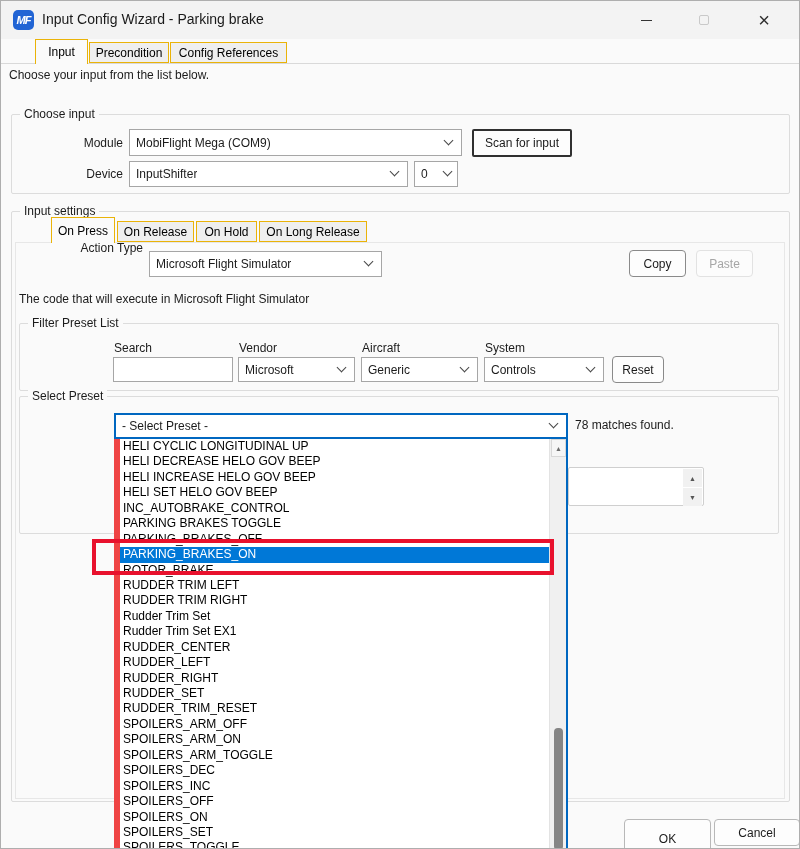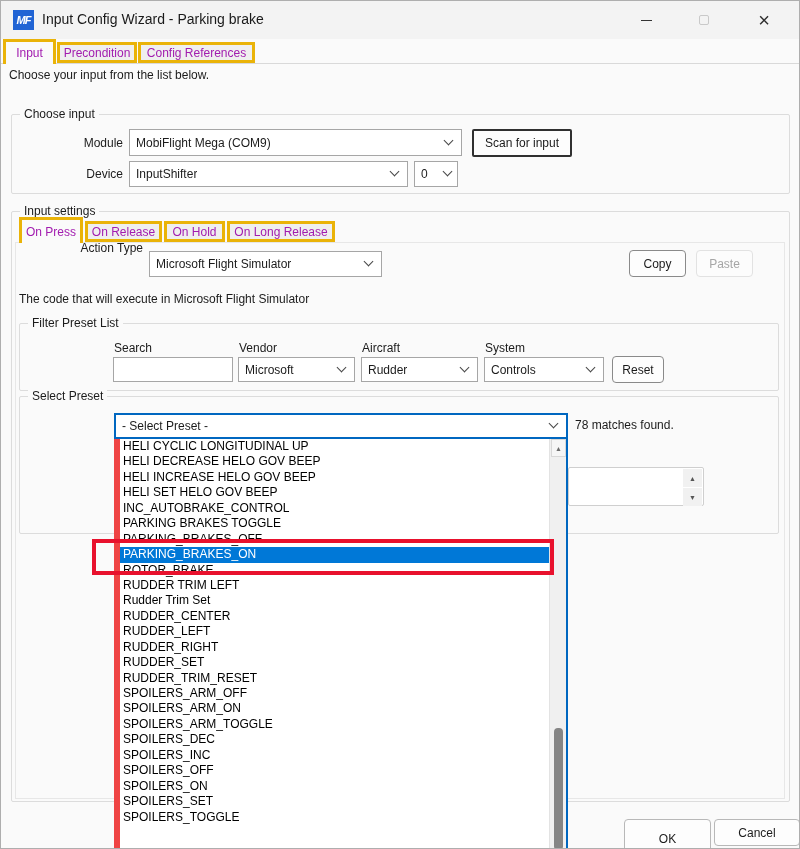--- a/index.html
+++ b/index.html
@@ -7,33 +7,33 @@
     --annotation-red:#e8112d; --logo-blue:#2164d4;
   }
   *{margin:0;padding:0;box-sizing:border-box;}
   html,body{background:#d8d8d8;}
   body{font-family:"Liberation Sans","DejaVu Sans",sans-serif;font-size:12px;color:#1b1b1b;}
   #dialog{position:relative;width:800px;height:849px;background:#fafafa;border:1px solid #aeaeae;overflow:hidden;}
 
   
   .titlebar{position:absolute;left:0;top:0;width:100%;height:38px;background:#f3f3f3;}
   .app-icon{position:absolute;left:12px;top:9px;width:21px;height:20px;background:var(--logo-blue);
-    border-radius:0;color:#fff;font-weight:bold;font-style:italic;font-size:11px;
+    border-radius:5px;color:#fff;font-weight:bold;font-style:italic;font-size:11px;
     display:flex;align-items:center;justify-content:center;letter-spacing:-1px;}
   .win-title{position:absolute;left:41px;top:10px;font-size:14px;color:#1a1a1a;white-space:nowrap;}
   .win-btn{position:absolute;top:0;width:46px;height:38px;display:flex;align-items:center;justify-content:center;}
   .btn-min{right:130px;} .btn-max{right:72px;} .btn-close{right:12px;}
   .glyph-min{width:11px;height:1px;background:#333;}
   .glyph-max{width:10px;height:10px;border:1px solid #c9c9c9;border-radius:2px;}
   .glyph-close{font-size:20px;font-weight:300;color:#2e2e2e;line-height:1;}
 
   
   .tabstrip{position:absolute;left:0;top:38px;width:100%;height:24px;}
-  .tab{position:absolute;border:3px solid #eab308;background:#efefef;color:#a21caf;
-    display:flex;align-items:center;justify-content:center;white-space:nowrap;}
+  .tab{position:absolute;border:1px solid #eab308;background:#efefef;color:#000000;
+    display:flex;align-items:center;justify-content:center;white-space:nowrap;margin-left:32px;}
   .tab.active{background:#fafafa;border-bottom:none;z-index:3;}
   .content{position:absolute;left:0;top:62px;width:100%;height:787px;background:#fafafa;border-top:1px solid #d9d9d9;}
 
   
   .group{position:absolute;border:1px solid #dcdcdc;border-radius:2px;}
   .group>.legend{position:absolute;top:-8px;left:8px;background:#fafafa;padding:0 4px;white-space:nowrap;}
 
   .lbl{position:absolute;white-space:nowrap;color:#1b1b1b;}
   .lbl.r{text-align:right;}
 
@@ -149,21 +149,21 @@
   </div>
   <div class="lbl" style="left:113px;top:340px;">Search</div>
   <input class="tbox" style="left: 112px; top: 356px; width: 120px; height: 25px;" value="">
   <div class="lbl" style="left:238px;top:340px;">Vendor</div>
   <div class="combo" style="left:237px;top:356px;width:117px;height:25px;">
     <span class="ctext">Microsoft</span>
     <span class="chev"></span>
   </div>
   <div class="lbl" style="left:361px;top:340px;">Aircraft</div>
   <div class="combo" style="left:360px;top:356px;width:117px;height:25px;">
-    <span class="ctext">Rudder</span>
+    <span class="ctext">Generic</span>
     <span class="chev"></span>
   </div>
   <div class="lbl" style="left:484px;top:340px;">System</div>
   <div class="combo" style="left:483px;top:356px;width:120px;height:25px;">
     <span class="ctext">Controls</span>
     <span class="chev"></span>
   </div>
   <div class="btn strong" style="left:611px;top:355px;width:52px;height:27px;">Reset</div>
 
   <div class="group" style="left:18px;top:395px;width:760px;height:138px;">
@@ -185,21 +185,23 @@
         <div class="list-row">HELI CYCLIC LONGITUDINAL UP</div>
         <div class="list-row">HELI DECREASE HELO GOV BEEP</div>
         <div class="list-row">HELI INCREASE HELO GOV BEEP</div>
         <div class="list-row">HELI SET HELO GOV BEEP</div>
         <div class="list-row">INC_AUTOBRAKE_CONTROL</div>
         <div class="list-row">PARKING BRAKES TOGGLE</div>
         <div class="list-row">PARKING_BRAKES_OFF</div>
         <div class="list-row selected">PARKING_BRAKES_ON</div>
         <div class="list-row">ROTOR_BRAKE</div>
         <div class="list-row">RUDDER TRIM LEFT</div>
+        <div class="list-row">RUDDER TRIM RIGHT</div>
         <div class="list-row">Rudder Trim Set</div>
+        <div class="list-row">Rudder Trim Set EX1</div>
         <div class="list-row">RUDDER_CENTER</div>
         <div class="list-row">RUDDER_LEFT</div>
         <div class="list-row">RUDDER_RIGHT</div>
         <div class="list-row">RUDDER_SET</div>
         <div class="list-row">RUDDER_TRIM_RESET</div>
         <div class="list-row">SPOILERS_ARM_OFF</div>
         <div class="list-row">SPOILERS_ARM_ON</div>
         <div class="list-row">SPOILERS_ARM_TOGGLE</div>
         <div class="list-row">SPOILERS_DEC</div>
         <div class="list-row">SPOILERS_INC</div>

